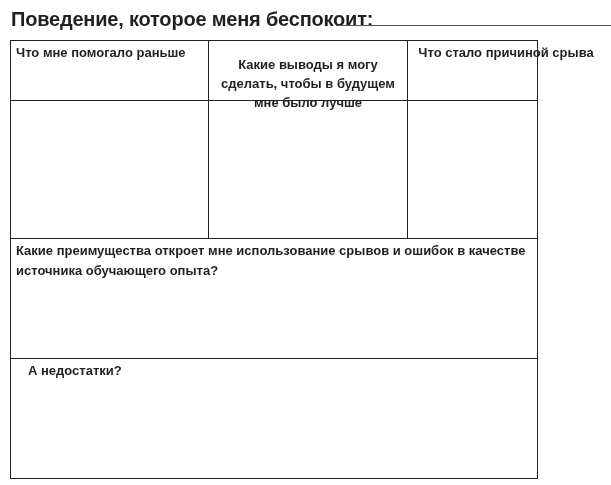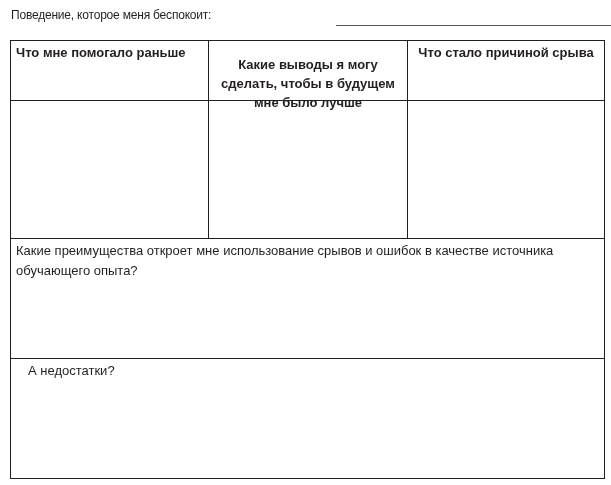--- a/index.html
+++ b/index.html
@@ -6,47 +6,47 @@
     body {
       width: 611px; height: 485px; position: relative; overflow: hidden;
       font-family: "Liberation Sans", "DejaVu Sans", sans-serif;
       color: #231f20;
     }
     .title-row {
       position: absolute; left: 11px; top: 6px; width: 595px; height: 24px;
     }
     .title {
       position: absolute; left: 0; top: 2px;
-      font-size: 12px; font-weight: normal; letter-spacing: -0.2px;
+      font-size: 20px; font-weight: bold; letter-spacing: -0.2px;
       color: #231f20; white-space: nowrap;
     }
     .answer-line {
       position: absolute; left: 325px; top: 19px; width: 279px; height: 0;
       border-bottom: 1px solid #555;
     }
     .sheet {
-      position: absolute; left: 10px; top: 40px; width: 595px; height: 439px;
+      position: absolute; left: 10px; top: 40px; width: 528px; height: 439px;
       border: 1.5px solid #231f20; box-sizing: border-box; padding-left: 28px;
     }
     .hline { position: absolute; left: 0; right: 0; height: 0; border-top: 1.5px solid #231f20; }
     .vline { position: absolute; width: 0; border-left: 1.5px solid #231f20; }
     .hdr {
       position: absolute; top: 0; height: 60px;
       font-size: 13px; font-weight: bold; line-height: 19px;
       box-sizing: border-box; padding-top: 2px;
     }
     .hdr.c1 { left: 5px; width: 192px; text-align: left; }
     .hdr.c2 { left: 198px; width: 198px; text-align: center; margin-top: 12px; }
     .hdr.c3 { left: 397px; width: 196px; text-align: center; }
     .cell {
       position: absolute; box-sizing: border-box;
     }
     .q {
       position: absolute; left: 5px; right: 6px;
-      font-size: 13px; font-weight: normal; line-height: 20px;
+      font-size: 13px; font-weight: bold; line-height: 20px;
     }
   </style>
 </head>
 <body>
 
 <div class="title-row">
   <div class="title">Поведение, которое меня беспокоит:</div>
   <div class="answer-line"></div>
 </div>
 

